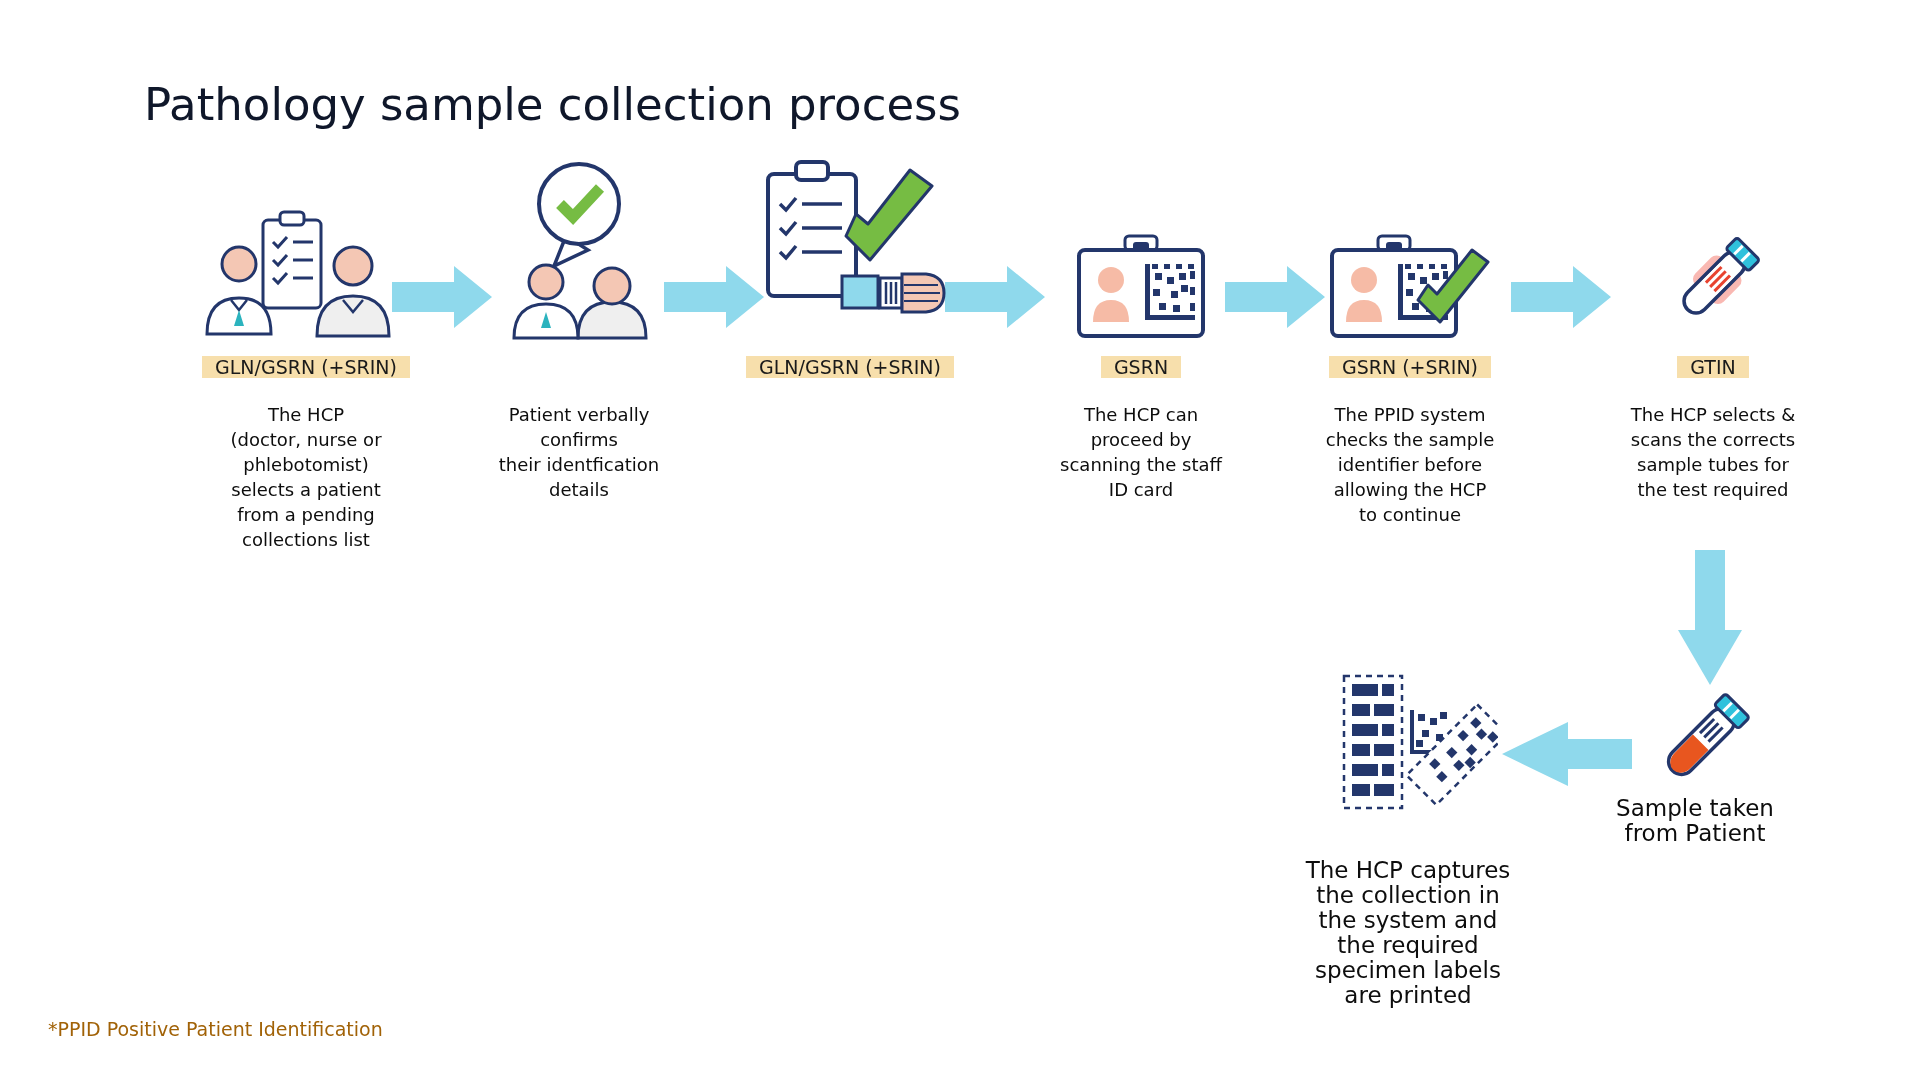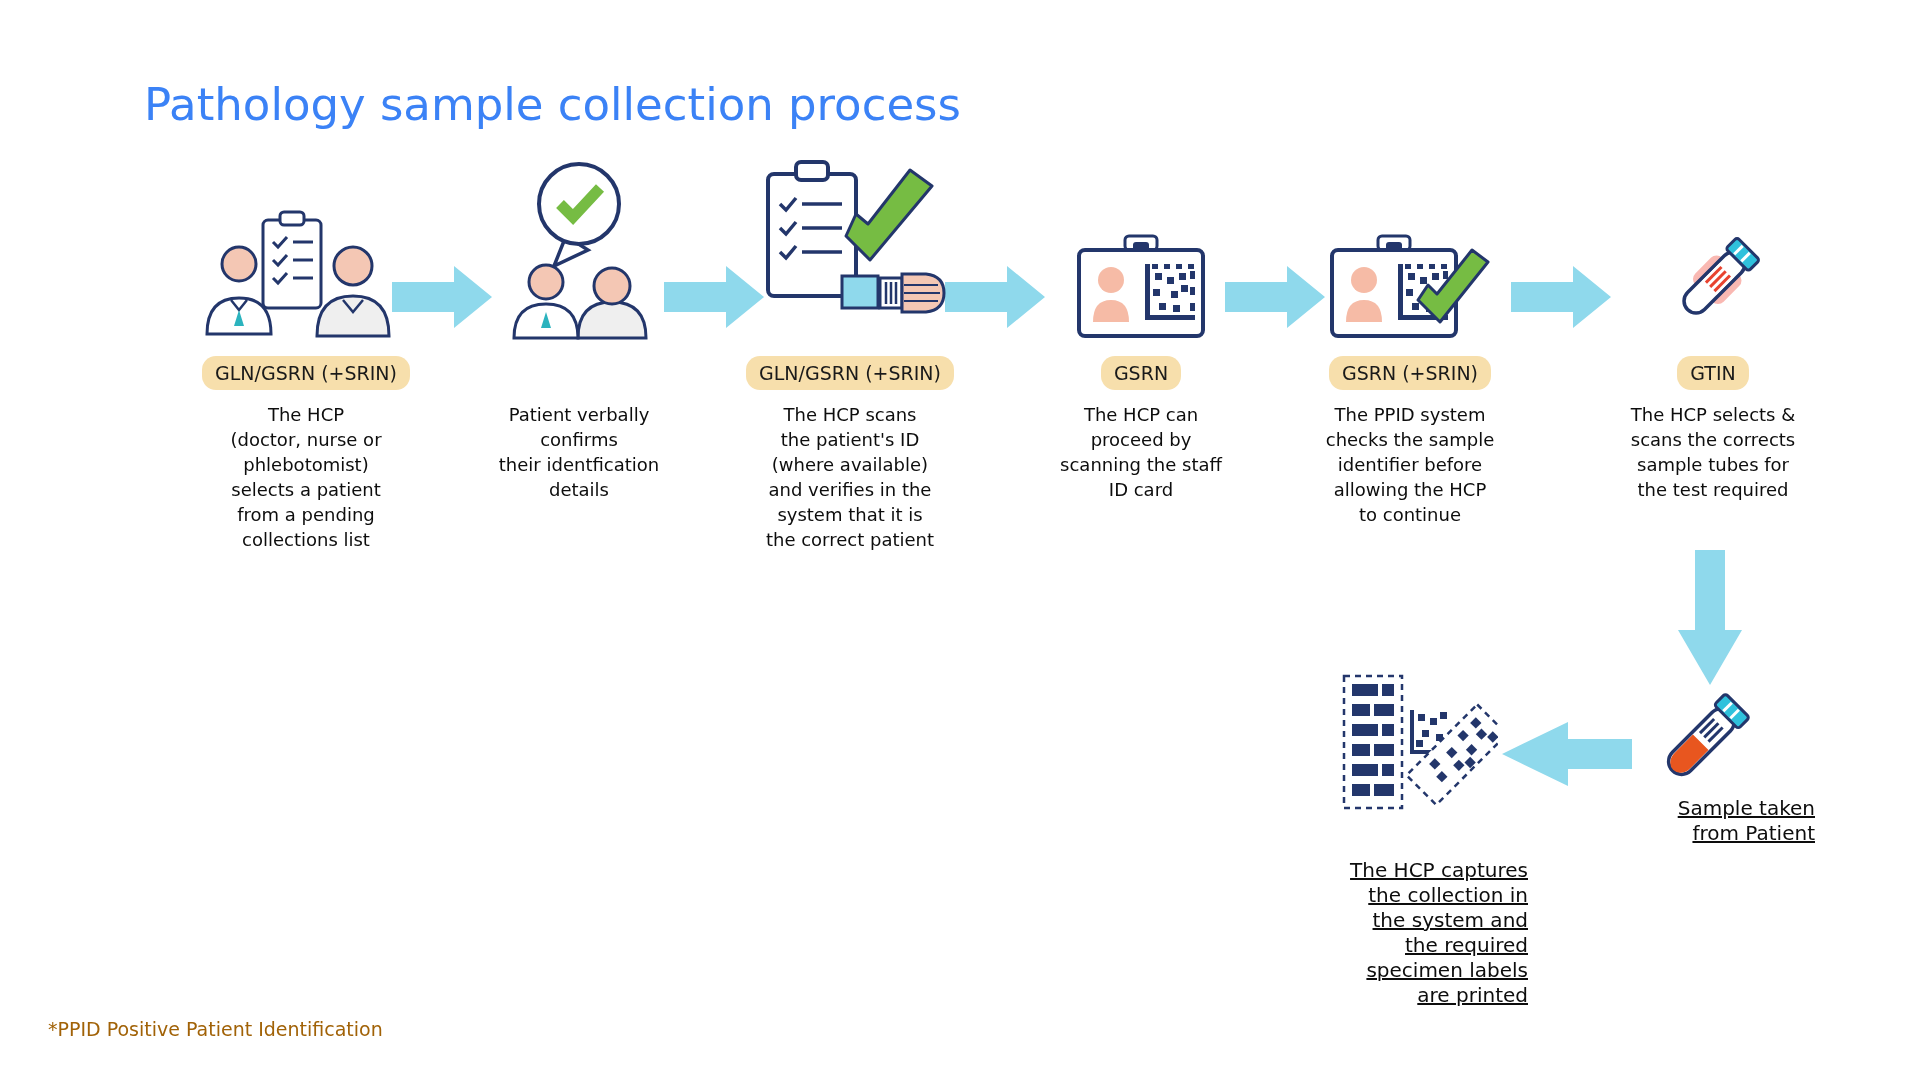--- a/index.html
+++ b/index.html
@@ -6,52 +6,52 @@
   html,body { width:1920px; height:1080px; }
   body {
     background:#ffffff;
     font-family:"DejaVu Sans","Liberation Sans",sans-serif;
     position:relative;
     overflow:hidden;
     color:#0d0d0d;
   }
   .page-title {
     position:absolute; left:144px; top:78px;
-    font-size:45px; color:#3b82f6;
+    font-size:45px; color:#0f172a;
   }
   .step {
     position:absolute; top:148px; width:250px;
     display:flex; flex-direction:column; align-items:center;
     z-index:2;
   }
   .icon-area {
     height:192px; width:100%;
     display:flex; align-items:flex-end; justify-content:center;
   }
   .icon-area svg { display:block; }
   .tag-row {
     height:42px; margin-top:16px;
     display:flex; align-items:flex-start; justify-content:center;
   }
   .tag {
     background:#F7DFAC; color:#1a1a1a;
-    font-size:19px; padding:6px 13px;
-    border-radius:14px; white-space:nowrap;
+    font-size:19px; padding:0 13px;
+    border-radius:0; white-space:nowrap;
   }
   .desc {
     margin-top:4px; font-size:18px; line-height:25px;
     text-align:center; white-space:pre-line;
   }
   .arrow { position:absolute; z-index:0; }
   .arrow svg { display:block; }
   .free-icon { position:absolute; z-index:2; }
   .free-icon svg { display:block; }
   .free-text {
-    position:absolute; width:240px; text-align:right;
-    font-size:20px; line-height:25px; white-space:pre-line; z-index:2;text-decoration:underline;
+    position:absolute; width:240px; text-align:center;
+    font-size:23px; line-height:25px; white-space:pre-line; z-index:2;
   }
   .footnote {
     position:absolute; left:48px; top:1018px;
     font-size:19px; color:#a16207;
   }
 </style>
 </head>
 <body>
 
 <div class="page-title">Pathology sample collection process</div>
@@ -134,26 +134,20 @@
       <g stroke="#23366B" stroke-width="2.2" fill="none">
         <line x1="154" y1="127" x2="188" y2="127"></line>
         <line x1="154" y1="135" x2="190" y2="135"></line>
         <line x1="154" y1="143" x2="188" y2="143"></line>
       </g>
     </svg>
   </div>
   <div class="tag-row">
     <span class="tag">GLN/GSRN (+SRIN)</span>
   </div>
-  <div class="desc">The HCP scans
-the patient's ID
-(where available)
-and verifies in the
-system that it is
-the correct patient</div>
 </div>
 
 <div class="step" style="left:1016px;">
   <div class="icon-area">
     <svg width="140" height="106" viewBox="0 0 140 106">
       <rect x="54" y="2" width="32" height="14" rx="4" fill="#fff" stroke="#23366B" stroke-width="3"></rect>
       <rect x="62" y="8" width="16" height="9" rx="3" fill="#23366B"></rect>
       <rect x="8" y="16" width="124" height="86" rx="6" fill="#fff" stroke="#23366B" stroke-width="4"></rect>
       <circle cx="40" cy="46" r="13" fill="#F6BBA6"></circle>
       <path d="M22 88 q0 -22 18 -22 q18 0 18 22 z" fill="#F6BBA6"></path>

